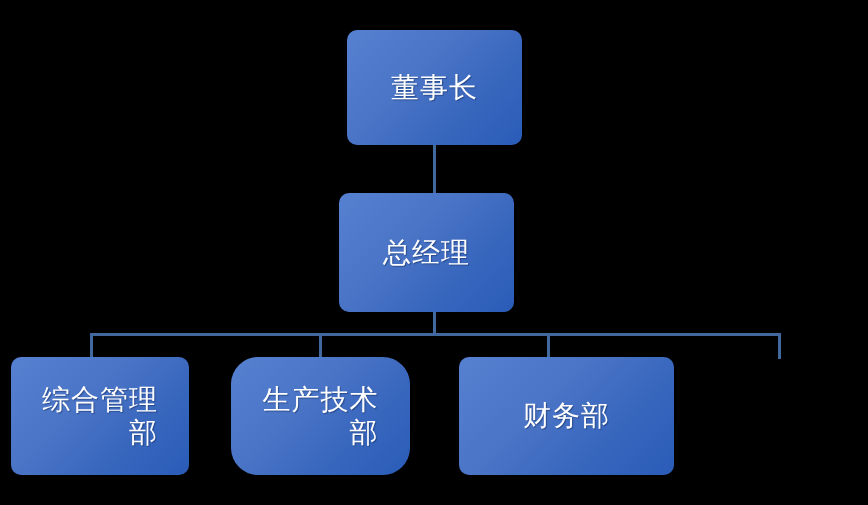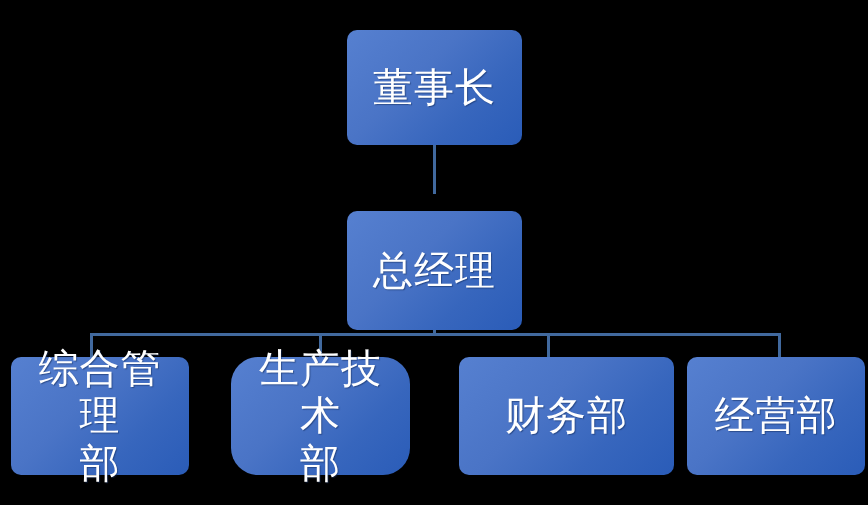--- a/index.html
+++ b/index.html
@@ -45,31 +45,31 @@
     border-radius: 10px;
     background: linear-gradient(135deg, #5680d0 0%, #4a74c6 40%, #3766bd 70%, #2a5cb8 100%);
     display: flex;
     align-items: center;
     justify-content: center;
     box-sizing: border-box;
     padding: 4px 8px;
   }
   .node-label {
     color: #ffffff;
-    font-size: 40px;
+    font-size: 28px;
     line-height: 1.18;
-    text-align: center;
+    text-align: right;
     letter-spacing: 1px;
     text-shadow: 1px 1px 1px rgba(20, 45, 95, 0.55);
     white-space: pre-line;
     word-break: break-all;
   }
 
   #node-chairman { left: 347px; top: 30px;  width: 175px; height: 115px; }
-  #node-gm       { left: 347px; top: 193px; width: 175px; height: 119px; margin-top: 18px; }
+  #node-gm       { left: 339px; top: 193px; width: 175px; height: 119px; }
 
   #node-dept-0 { left: 3px;   top: 357px; width: 178px; height: 118px; margin-left: 8px; }
   #node-dept-1 { left: 231px; top: 357px; width: 179px; height: 118px; }
   #node-dept-2 { left: 459px; top: 357px; width: 215px; height: 118px; }
   #node-dept-3 { left: 687px; top: 357px; width: 178px; height: 118px; }
 </style>
 </head>
 <body style="background: rgb(0, 0, 0);">
 
 <div id="canvas" style="background: rgb(0, 0, 0);">
@@ -94,17 +94,14 @@
     <span class="node-label" style="color: rgb(255, 255, 255);">综合管理
 部</span>
   </div>
   <div class="node" id="node-dept-1" style="background: linear-gradient(135deg, rgb(86, 128, 208) 0%, rgb(74, 116, 198) 40%, rgb(55, 102, 189) 70%, rgb(42, 92, 184) 100%); border-radius: 27px;">
     <span class="node-label" style="color: rgb(255, 255, 255);">生产技术
 部</span>
   </div>
   <div class="node" id="node-dept-2" style="background: linear-gradient(135deg, rgb(86, 128, 208) 0%, rgb(74, 116, 198) 40%, rgb(55, 102, 189) 70%, rgb(42, 92, 184) 100%);">
     <span class="node-label" style="color: rgb(255, 255, 255);">财务部</span>
   </div>
-  <div class="node" id="node-dept-3" style="background: linear-gradient(135deg, rgb(86, 128, 208) 0%, rgb(74, 116, 198) 40%, rgb(55, 102, 189) 70%, rgb(42, 92, 184) 100%);">
-    <span class="node-label" style="color: rgb(255, 255, 255);">经营部</span>
-  </div>
 
 </div>
 
 </body></html>

